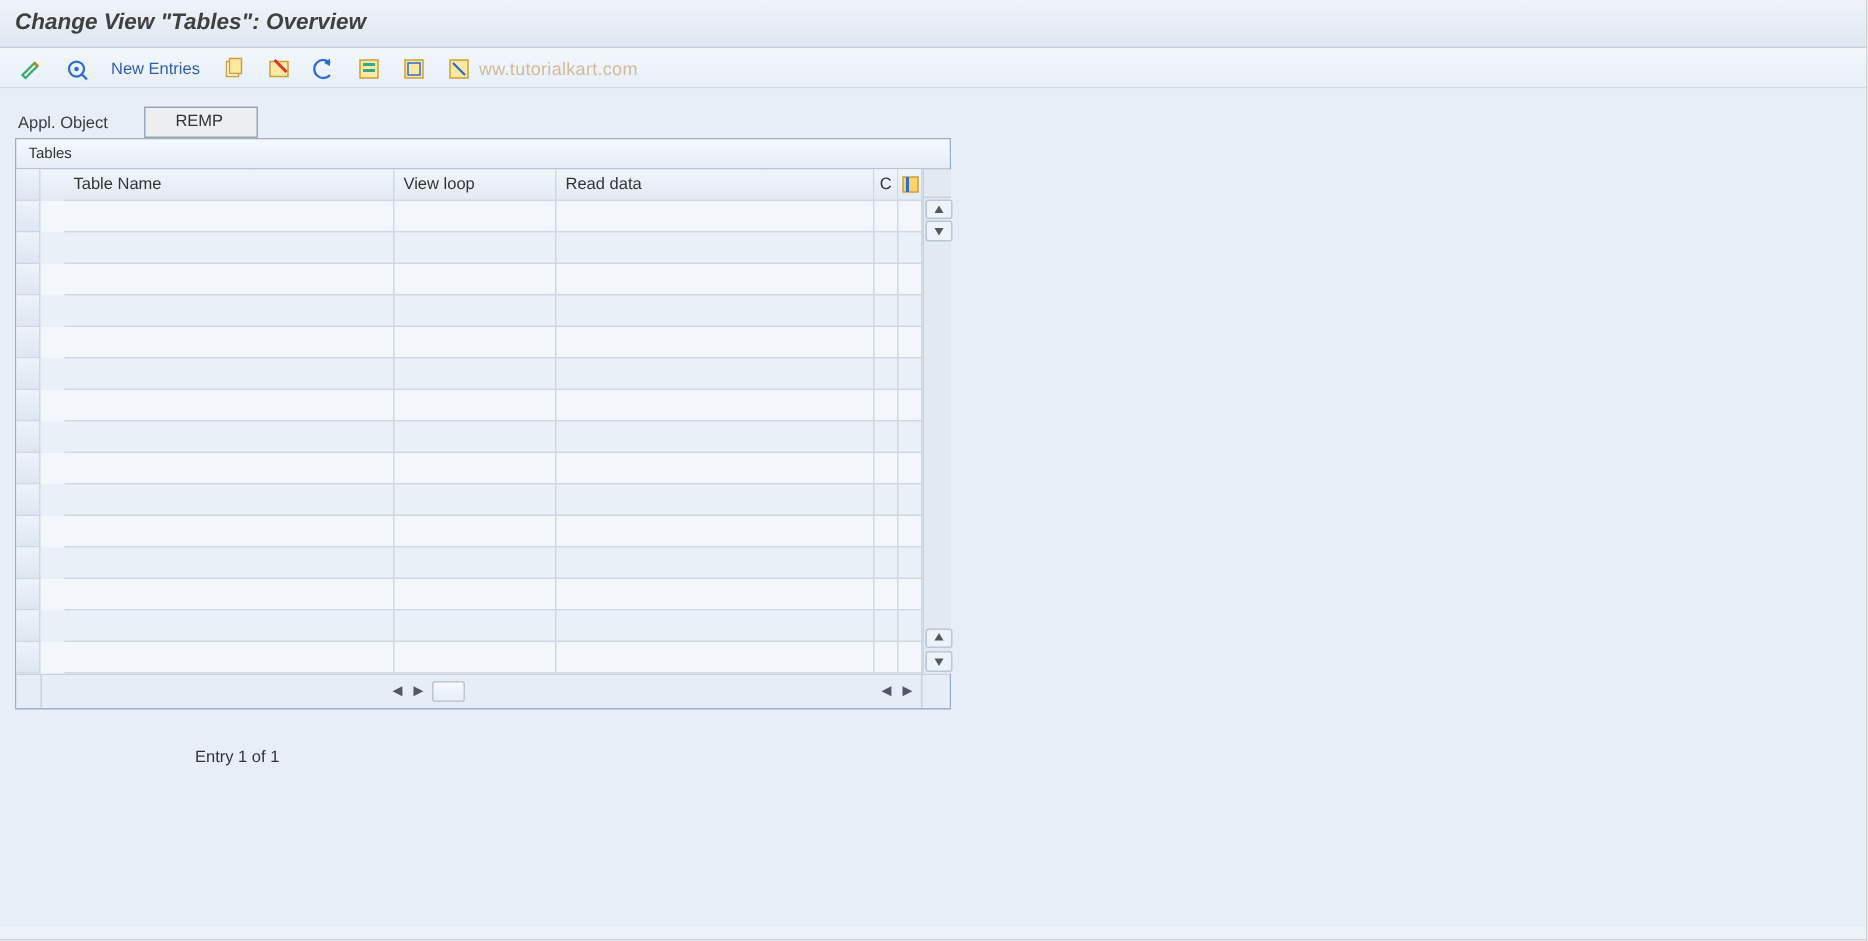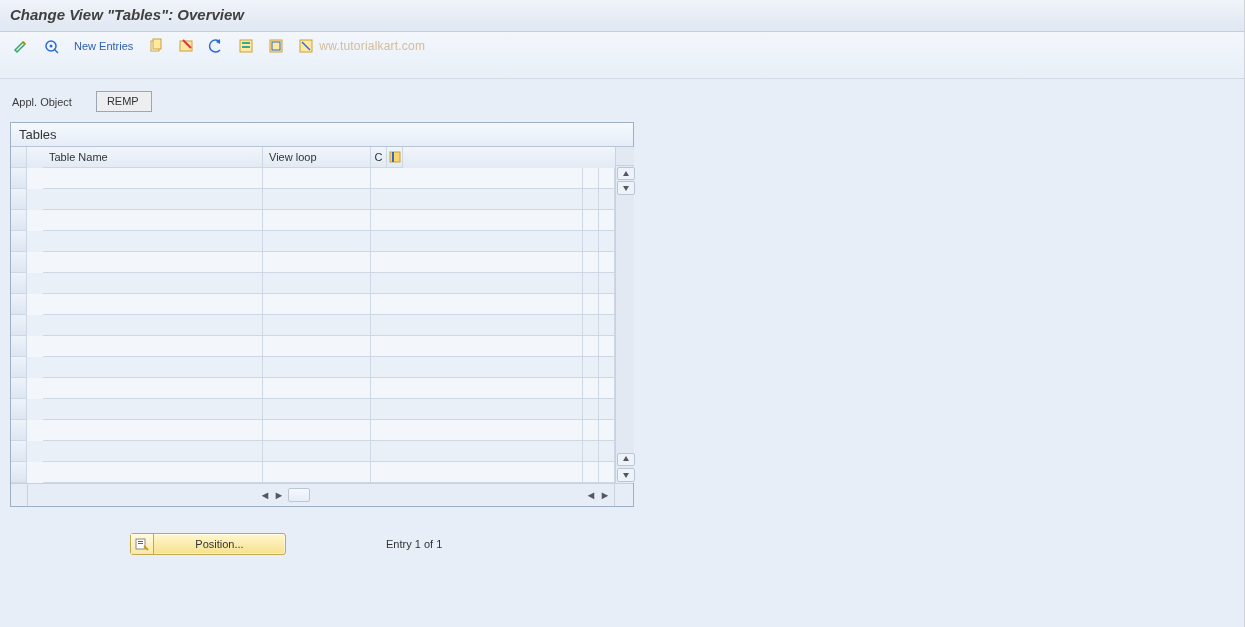--- a/index.html
+++ b/index.html
@@ -31,21 +31,21 @@
     font-weight: bold;
     font-size: 15px;
     color: #40403f;
   }
 
   
   .toolbar {
     display: flex;
     align-items: center;
     gap: 4px;
-    padding: 4px 8px 22px 8px;
+    padding: 4px 8px 2px 8px;
     background: linear-gradient(#f3f7fc, #e8eff8);
     border-bottom: 1px solid #d3dae4;
   }
   .tbtn {
     display: inline-flex;
     align-items: center;
     justify-content: center;
     height: 20px;
     min-width: 20px;
     padding: 0 3px;
@@ -72,49 +72,49 @@
     padding: 12px 10px 10px 10px;
     background: #e7eef8;
     height: calc(627px - 34px - 34px);
     box-sizing: border-box;
   }
 
   .field-row {
     display: flex;
     align-items: center;
     gap: 24px;
-    margin-bottom: 10px;
+    margin-bottom: 0;
   }
   .field-label {
     color: #3c3c3c;
     font-size: 11px;
     padding-left: 2px;
   }
   .field-value {
     background: #eceef0;
     border: 1px solid #9aa8b6;
-    padding: 2px 10px;
+    padding: 2px 20px;
     font-size: 11px;
     min-width: 34px;
     height: 15px;
     line-height: 15px;
     box-sizing: content-box;
   }
 
   
   .grid-wrap {
     width: 622px;
     border: 1px solid #9eb0c4;
     background: #e9f0f9;
   }
   .grid-title {
     background: linear-gradient(#f5f9fe, #e5edf7);
     border-bottom: 1px solid #b6c4d4;
     padding: 4px 8px;
-    font-size: 13px;
+    font-size: 10px;
     color: #333;
   }
   .grid-header, .grid-row {
     display: flex;
     align-items: stretch;
   }
   .grid-header div, .grid-row div {
     border-right: 1px solid #cdd8e4;
     border-bottom: 1px solid #cdd8e4;
     padding: 3px 6px;
@@ -273,20 +273,21 @@
 
     <div class="grid-wrap">
       <div class="grid-title">Tables</div>
 
       <div class="grid-body">
         <div class="grid-body-left">
           <div class="grid-header">
             <div class="sel-col"></div>
             <div class="c-name">Table Name</div>
             <div class="c-step">View loop</div>
+            <div class="c-read">Read data</div>
             <div class="c-last cfg-icon">
                 <span>C</span>
               </div>
             <div class="c-last cfg-icon">
               <svg width="12" height="12">
                   <rect x="1" y="1" width="10" height="10" fill="#ffd36b" stroke="#caa13a"></rect>
                   <rect x="3" y="1" width="2" height="10" fill="#2a6bd4"></rect>
                 </svg>
             </div>
           </div>
@@ -451,28 +452,17 @@
           <div class="hsb-right">
             <span class="hsb-arrow">◄</span>
             <span class="hsb-arrow">►</span>
           </div>
         </div>
         <div class="hsb-end"></div>
       </div>
     </div>
 
     <div class="footer">
-      <div class="position-btn">
-        <span class="picon">
-          <svg width="14" height="14">
-              <rect x="1" y="2" width="9" height="10" fill="#fff" stroke="#888"></rect>
-              <rect x="3" y="4" width="5" height="1" fill="#2a6bd4"></rect>
-              <rect x="3" y="6" width="5" height="1" fill="#2a6bd4"></rect>
-              <path d="M9 9 L13 13" stroke="#d90" stroke-width="2"></path>
-            </svg>
-        </span>
-        <span class="position-btn-label">Position...</span>
-      </div>
       <span class="entry-text">Entry 1 of 1</span>
     </div>
 
   </div>
 </div>
 
 </body></html>

